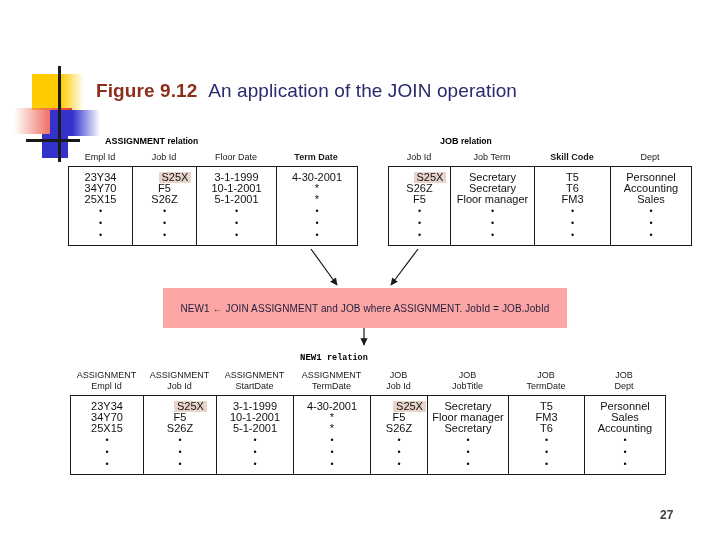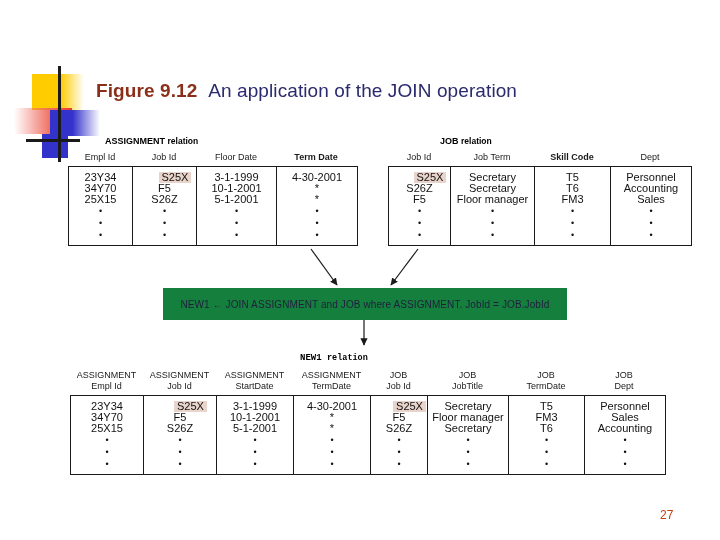--- a/index.html
+++ b/index.html
@@ -72,33 +72,33 @@
   .col:last-child { border-right: none; }
   .cell {
     font-size: 11px; color: #111; line-height: 11px;
     white-space: nowrap; text-align: center; padding: 0 3px;
   }
   .cell.hl { background: #e9d4cb; margin-left: 21px; }
   .dot { font-size: 9px; line-height: 12px; color: #111; }
 
   
   .joinbox {
-    position: absolute; left: 163px; top: 288px; width: 404px; height: 32px;
-    background: #15803d; display: flex; align-items: center; justify-content: center;
+    position: absolute; left: 163px; top: 288px; width: 404px; height: 40px;
+    background: #fca5a5; display: flex; align-items: center; justify-content: center;
   }
   .joinbox .jtext {
     font-size: 10px; color: #1f1f3d; white-space: nowrap; letter-spacing: .1px;
   }
 
   svg.arrows { position: absolute; left: 0; top: 0; width: 720px; height: 540px; pointer-events: none; }
 
   
   .pagenum {
     position: absolute; left: 660px; top: 508px;
-    font-size: 12px; color: #c2410c;
+    font-size: 12px; color: #404040; font-weight: bold;
   }
 </style>
 </head>
 <body>
 
 <div id="slide">
 
   <div class="logo">
     <div class="lg-yellow"></div>
     <div class="lg-red"></div>

